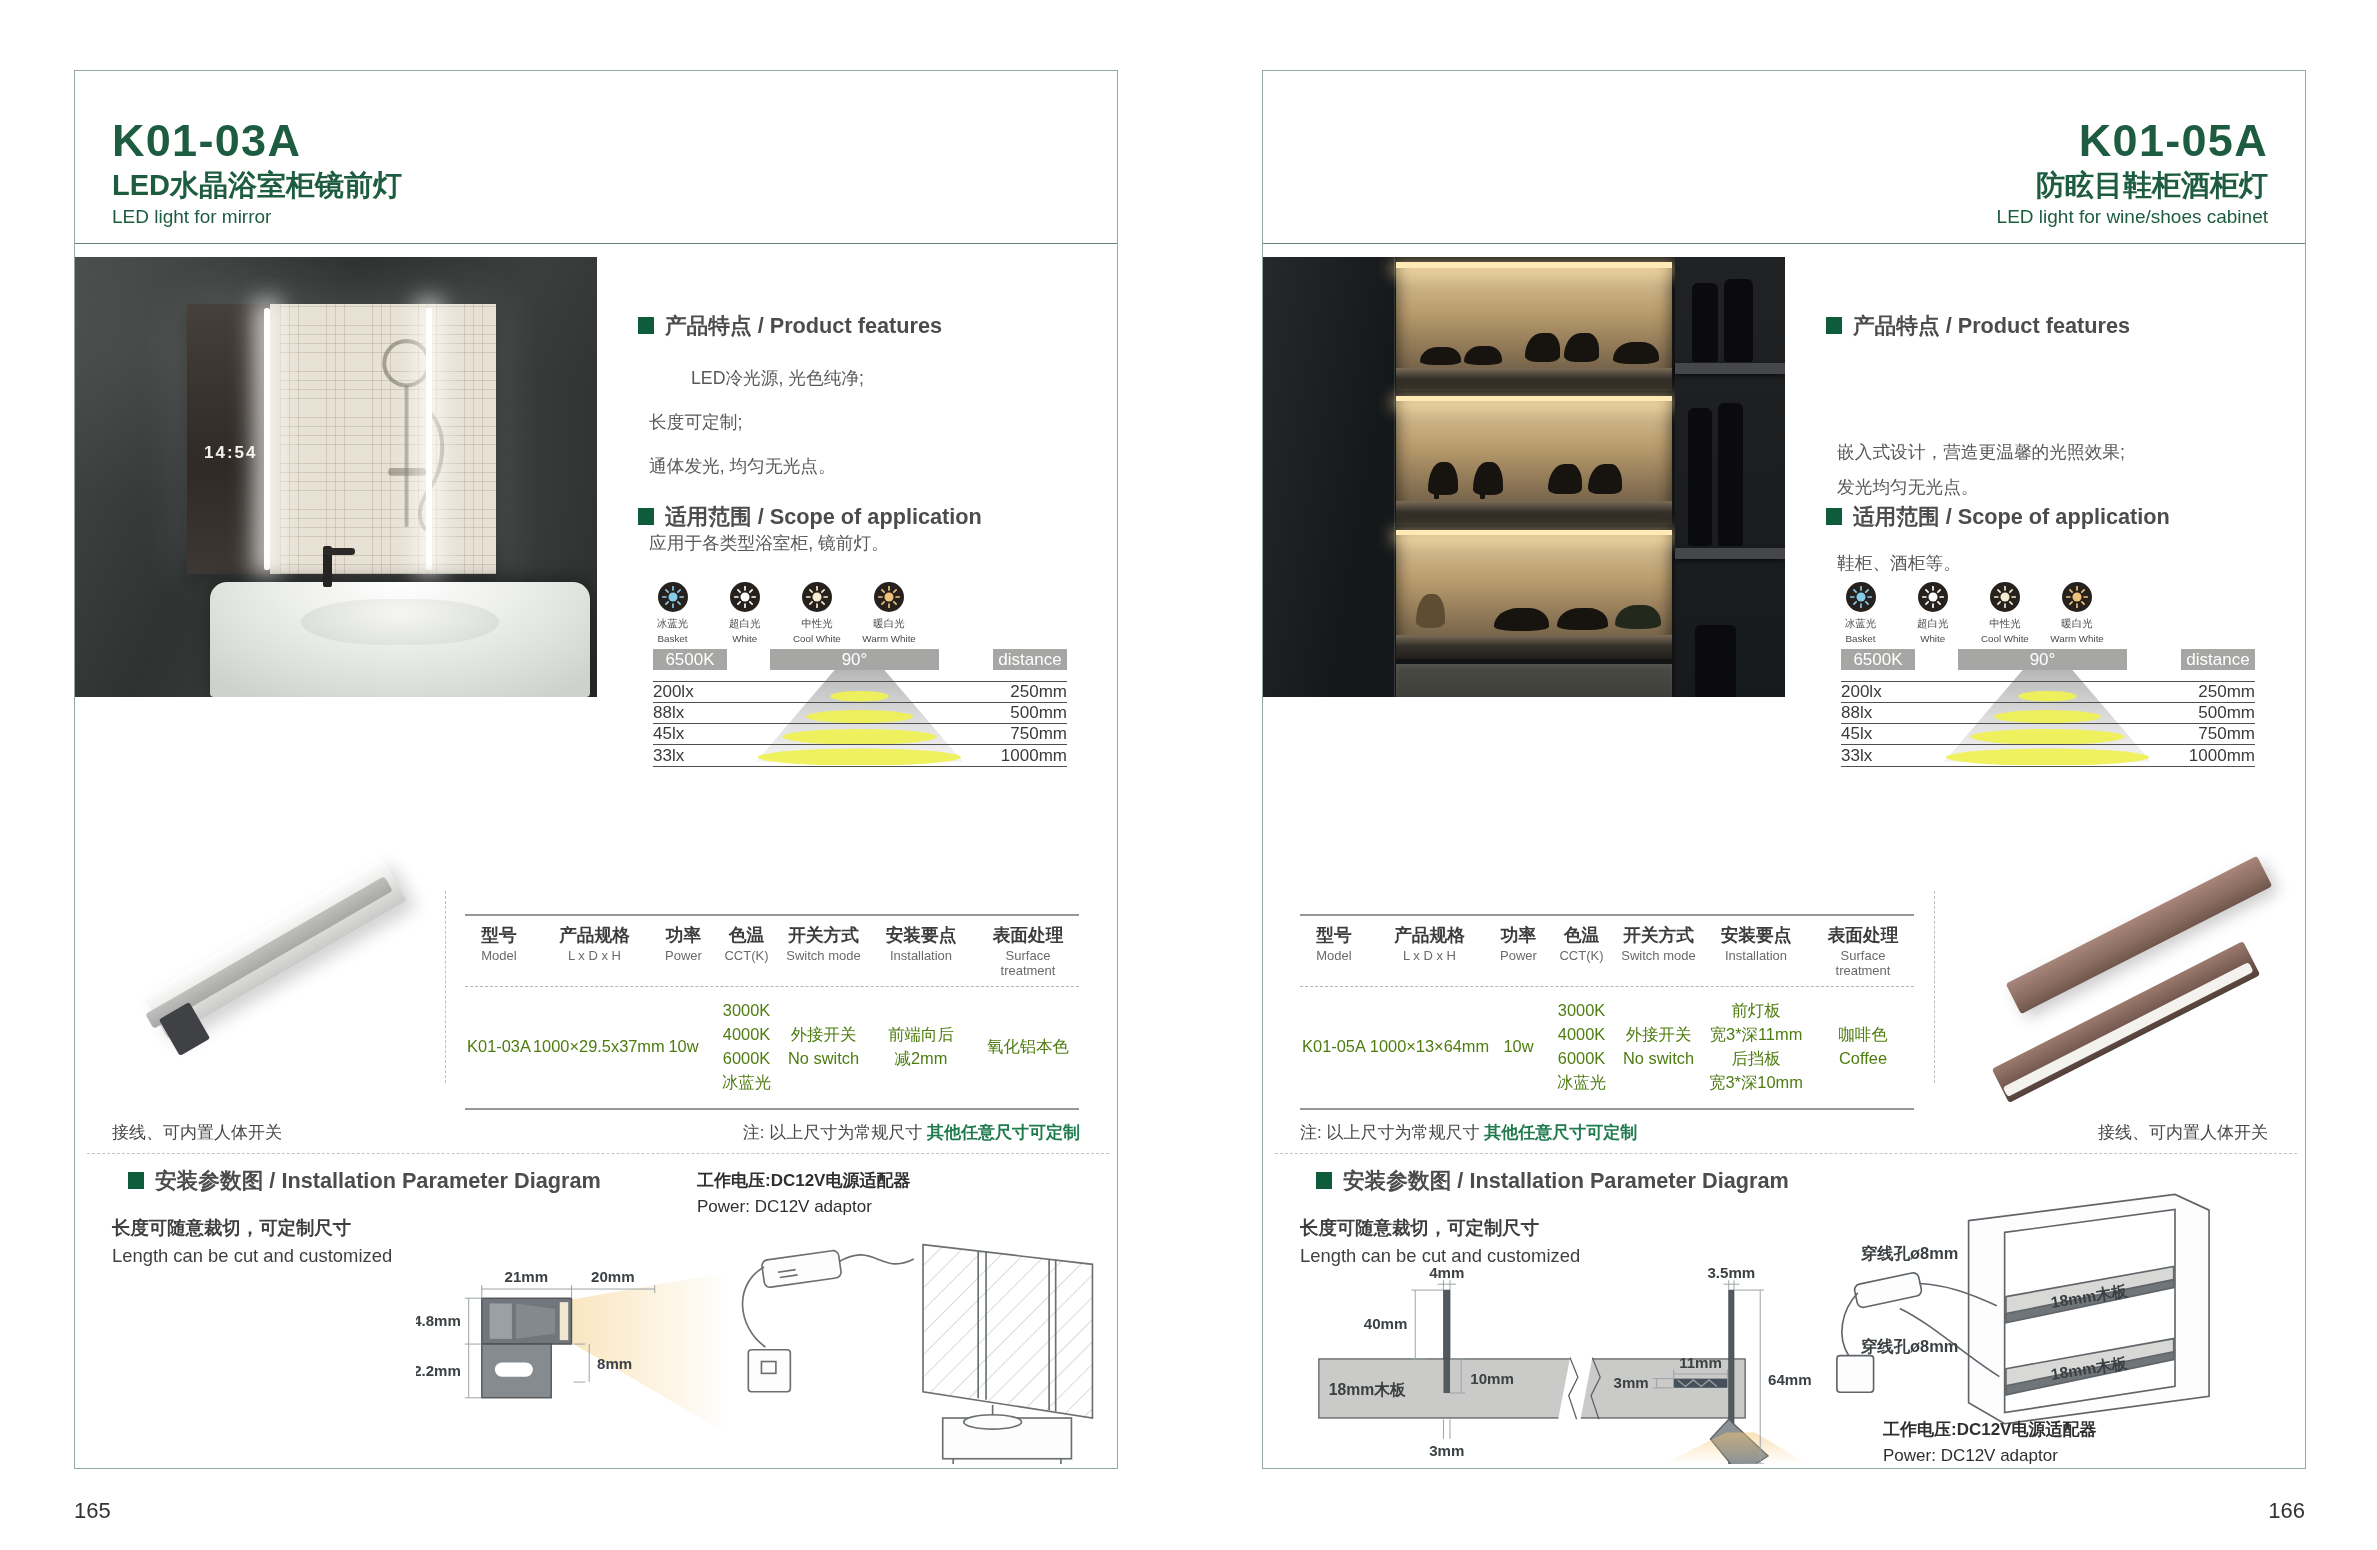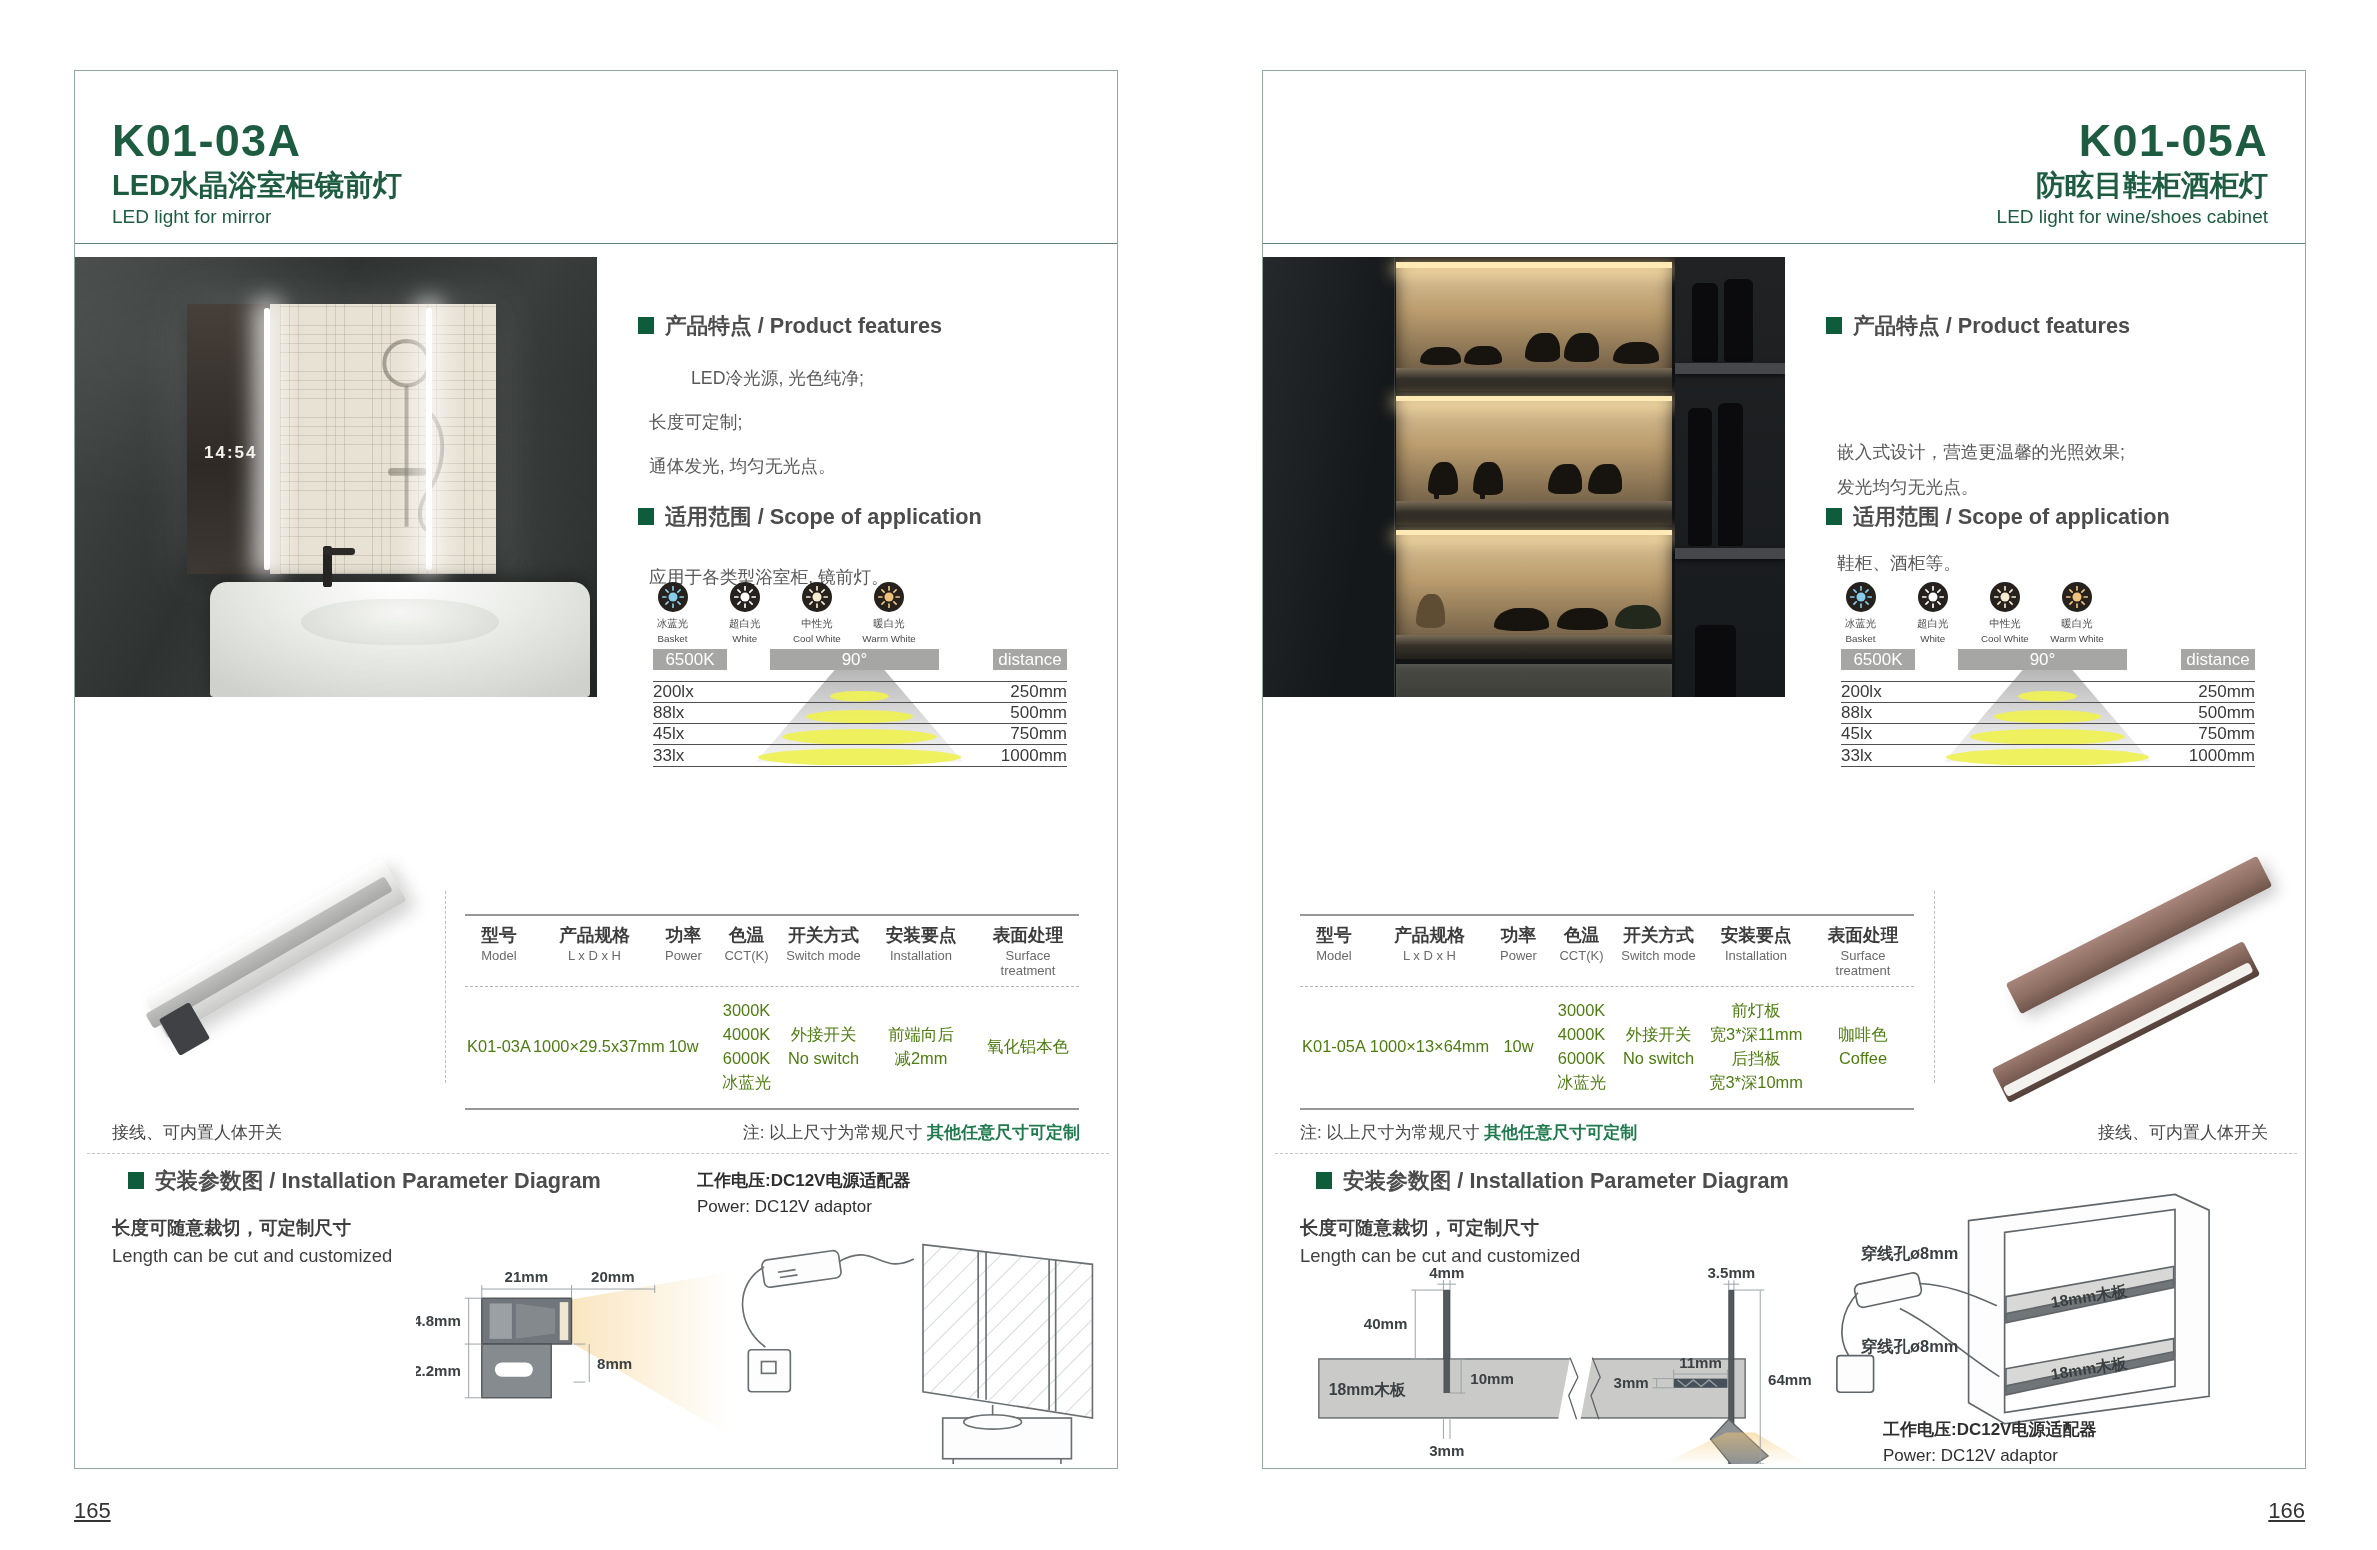--- a/index.html
+++ b/index.html
@@ -43,21 +43,21 @@
   .stbody .bc{text-align:center;font-size:16.4px;color:#4d7c0f;line-height:1.45;}
   
   .note{position:absolute;font-size:17px;color:#474747;}
   .note .grn{color:#1f7a4d;font-weight:700;}
   .dashline{position:absolute;border-top:1.3px dashed #c4c4c4;}
   .dashv{position:absolute;border-left:1.3px dashed #bdbdbd;}
   
   .subtxt{position:absolute;font-size:18.4px;color:#3f3f3f;line-height:1.5;}
   .powertxt{position:absolute;font-size:17px;color:#2f2f2f;line-height:1.5;font-weight:600;}
   .powertxt .en{font-weight:400;}
-  .pageno{position:absolute;font-size:22px;color:#333;text-decoration:underline;}
+  .pageno{position:absolute;font-size:22px;color:#333;}
   
   .photo{position:absolute;left:0;top:186px;width:522px;height:440px;overflow:hidden;font-weight:bold;}
   .photo-mirror{background:
       radial-gradient(394px 263px at 15% 20%,rgba(255,255,255,.05),transparent 60%),
       radial-gradient(328px 328px at 85% 70%,rgba(255,255,255,.04),transparent 60%),
       linear-gradient(118deg,#474c4a 0%,#2e3331 38%,#3a3f3d 62%,#232826 100%);}
   .mirror{position:absolute;left:112px;top:47px;width:309px;height:270px;background:#ddd6c9;box-shadow:0 0 46px rgba(255,255,255,.18),0 9.2px 19.7px rgba(0,0,0,.45);}
   .mir-dark{position:absolute;left:0;top:0;bottom:0;width:27%;background:linear-gradient(180deg,#463f3a,#2f2a26 60%,#3d3833);}
   .mir-grid{position:absolute;left:30%;right:0;top:0;bottom:0;background-color:#e8e2d5;background-image:repeating-linear-gradient(0deg,rgba(150,140,120,.28) 0 0.7px,transparent 0.7px 9.2px),repeating-linear-gradient(90deg,rgba(150,140,120,.28) 0 0.7px,transparent 0.7px 9.2px);}
   .mir-strip{position:absolute;top:3.9px;bottom:3.9px;width:5.9px;background:#ffffff;border-radius:2.6px;box-shadow:0 0 23.6px 8.5px rgba(255,255,255,.85);}
@@ -122,21 +122,21 @@
       <span><span>产品特点</span> / <span>Product features</span></span>
     </div>
     <div class="ptext" style="left:585px;top:294px;width:420px;margin-left:31px;">LED冷光源, 光色纯净;</div>
     <div class="ptext" style="left:574px;top:338px;width:420px;">长度可定制;</div>
     <div class="ptext" style="left:574px;top:382px;width:420px;">通体发光, 均匀无光点。</div>
 
     <div class="sec" style="left:547px;top:431px;">
       <span class="sq"></span>
       <span><span>适用范围</span> / <span>Scope of application</span></span>
     </div>
-    <div class="ptext" style="left:574px;top:493px;width:420px;">应用于各类型浴室柜, 镜前灯。</div>
+    <div class="ptext" style="left:574px;top:459px;width:420px;">应用于各类型浴室柜, 镜前灯。</div>
 
     <div class="licon-row" style="left:566px;top:511px;">
       <div class="licon-item">
         <div class="licon">
             <svg width="22" height="22" viewBox="0 0 34 34">
               <circle cx="17" cy="17" r="7" fill="#86cbea"></circle>
               <g stroke-width="2.6" stroke-linecap="round" stroke="#86cbea">
                 <line x1="17" y1="1" x2="17" y2="6"></line>
                 <line x1="17" y1="28" x2="17" y2="33"></line>
                 <line x1="1" y1="17" x2="6" y2="17"></line>

